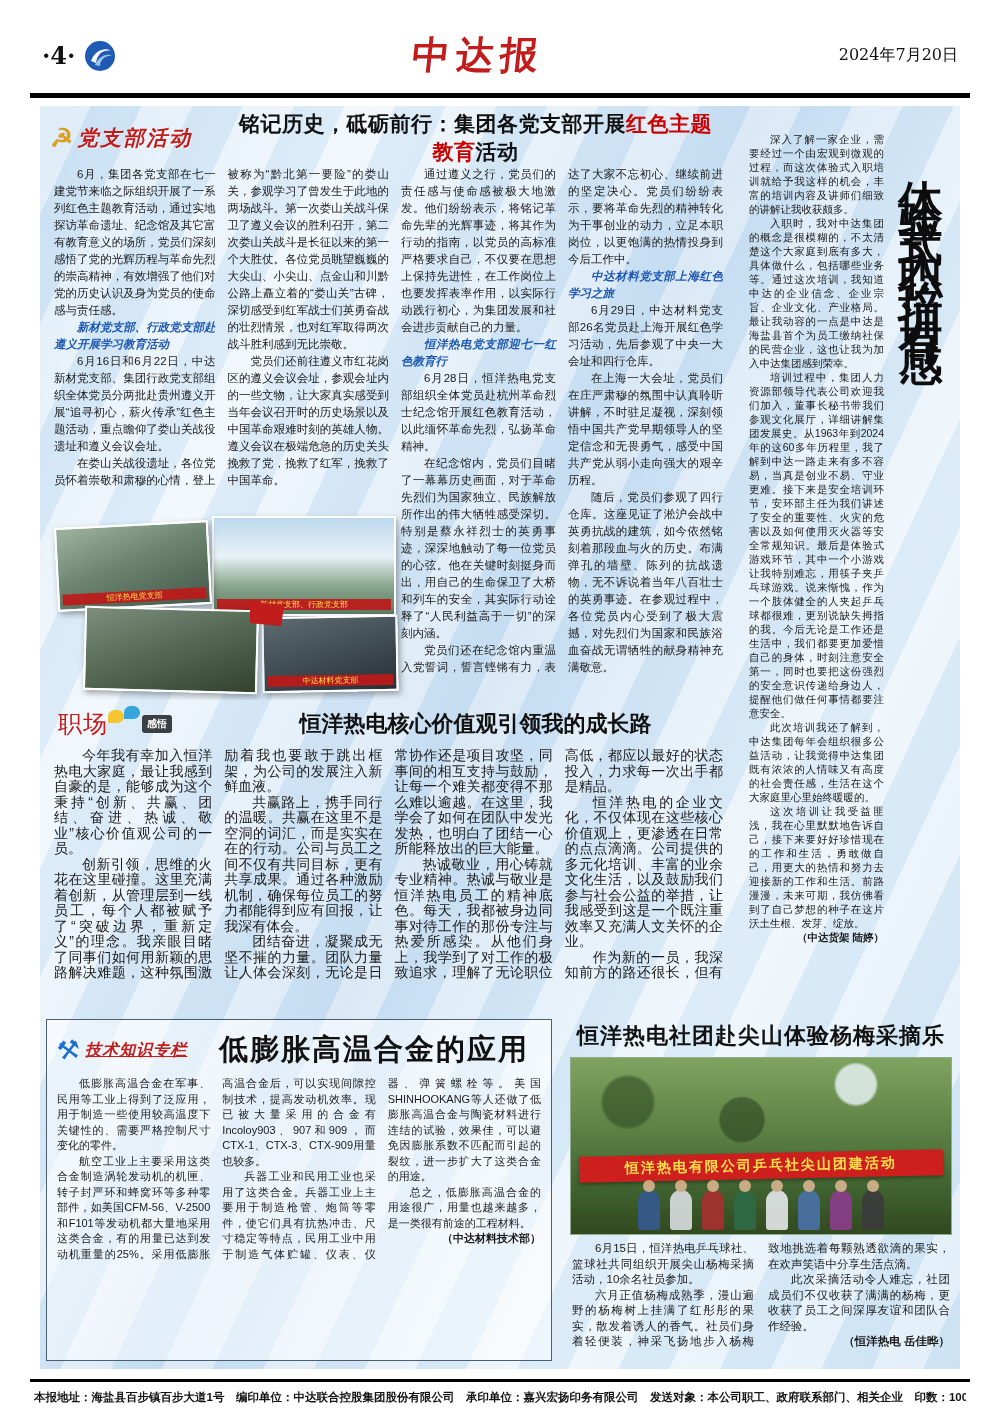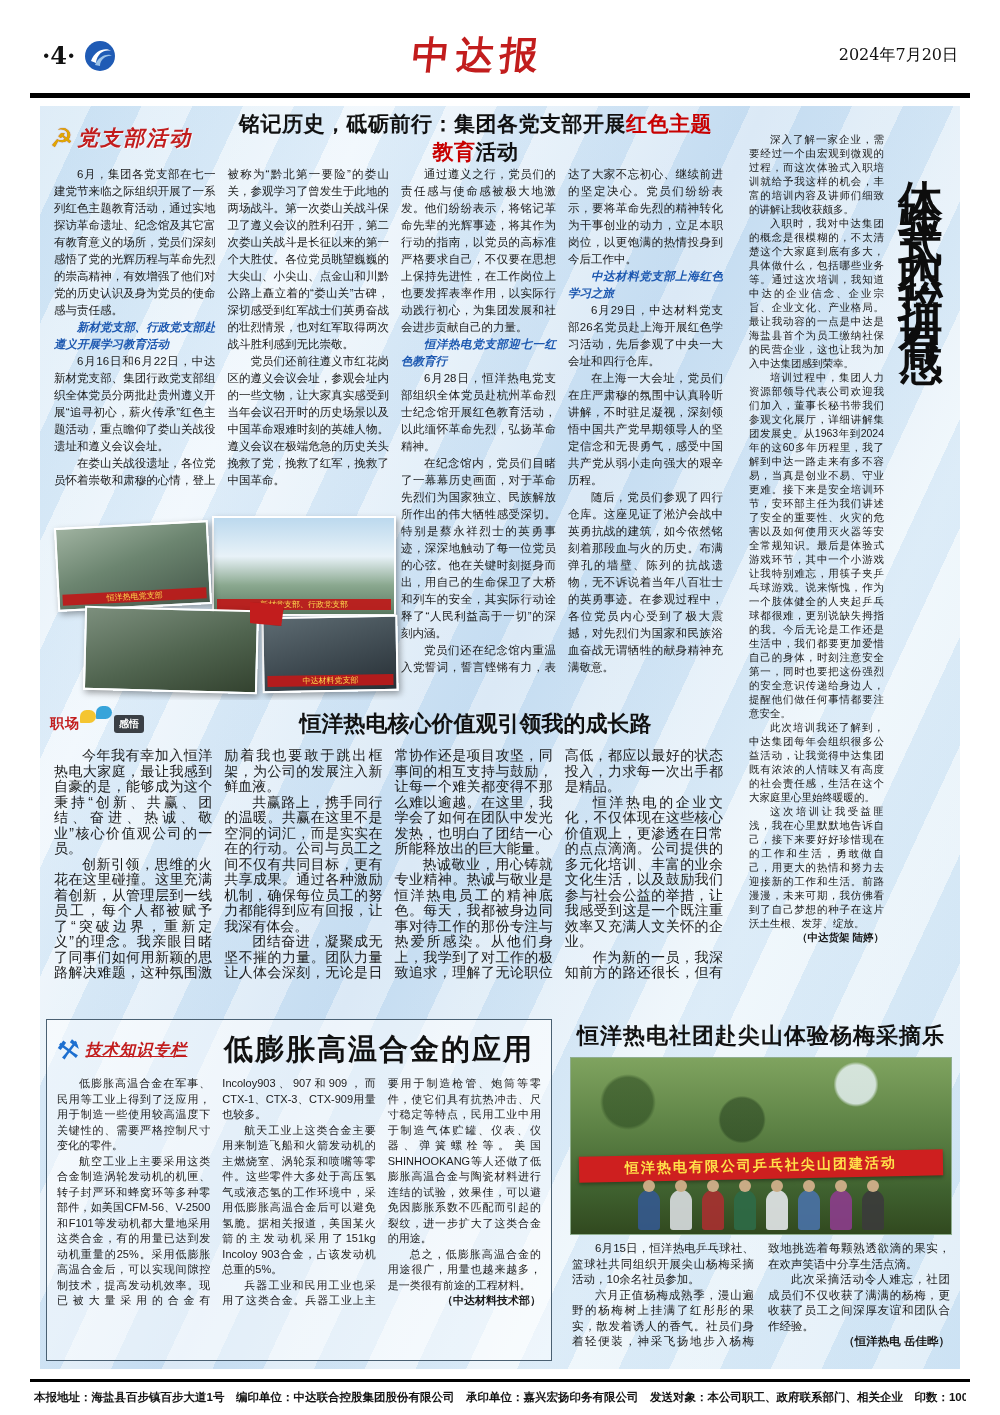--- a/index.html
+++ b/index.html
@@ -50,37 +50,37 @@
   
   .sidebar{display:flex;height:877px;overflow:hidden;padding:26px 6px 0 14px;}
   .sidetext{flex:1;overflow:hidden;}
   .sidetext .para{font-size:10.5px;line-height:14px;}
   .vtitle{width:66px;writing-mode:vertical-rl;text-orientation:upright;font-size:44px;font-weight:bold;
         color:#0d0d0d;letter-spacing:20px;padding-top:14px;margin-left:4px;line-height:66px;}
   
   .a3{height:289px;overflow:hidden;padding:0 4px 0 6px;}
   .a3head{display:flex;align-items:center;height:48px;}
   .badge-zc{display:flex;align-items:center;min-width:170px;padding-left:4px;gap:2px;}
-  .zc-red{color:#c21d1d;font-size:14px;font-weight:bold;letter-spacing:1px;}
+  .zc-red{color:#c21d1d;font-size:24px;font-weight:normal;letter-spacing:1px;margin-left:8px;}
   .zc-dark{background:#3a3f45;color:#fff;font-size:10px;font-weight:bold;padding:2px 5px;border-radius:3px;}
   .bub{width:16px;height:13px;border-radius:7px 7px 7px 1px;display:inline-block;margin-left:-2px;position:relative;top:-8px;}
   .bub.y{background:#f4c531;}
   .bub.b{background:#37a4da;top:-12px;}
   .a3title{flex:1;margin:0;text-align:center;font-size:22px;font-weight:bold;color:#111;}
   .mc4{height:234px;overflow:hidden;column-count:4;column-gap:12px;padding:0 8px;}
   .mc4 .para{font-size:14px;line-height:15.5px;}
   
   .bottomgrid{position:relative;display:grid;grid-template-columns:506px 1fr;gap:16px;padding:10px 6px 8px 6px;}
   
   .a4{border:1px solid #4a6072;background:rgba(255,255,255,.5);height:332px;overflow:hidden;padding:4px 10px;}
   .a4head{display:flex;align-items:center;height:52px;}
   .badge-tk{display:flex;align-items:center;gap:5px;min-width:150px;}
   .tool-ic{font-size:26px;color:#1d6fd0;line-height:1;transform:rotate(-8deg);}
   .tk-text{color:#c21d1d;font-size:16px;font-weight:bold;font-style:italic;text-decoration:underline;letter-spacing:1px;}
-  .a4title{flex:1;margin:7px;text-align:right;font-size:29px;font-weight:bold;color:#111;letter-spacing:2px;}
+  .a4title{flex:1;margin:7px;text-align:center;font-size:29px;font-weight:bold;color:#111;letter-spacing:2px;}
   .mc3{height:268px;overflow:hidden;column-count:3;column-gap:12px;}
   .mc3 .para{font-size:11px;line-height:15.5px;}
   
   .a5{height:332px;overflow:hidden;}
   .a5title{margin:2px 0 6px 0;text-align:center;font-size:22px;font-weight:bold;color:#111;letter-spacing:1px;}
   .bphoto{position:relative;height:176px;margin:0 2px;border:1px solid #8fae8f;overflow:hidden;
         background:
           radial-gradient(circle at 15% 25%,rgba(40,70,30,.55) 0 7%,transparent 8%),
           radial-gradient(circle at 75% 15%,rgba(235,245,250,.8) 0 6%,transparent 7%),
           radial-gradient(circle at 45% 35%,rgba(30,55,25,.5) 0 9%,transparent 10%),
@@ -212,21 +212,20 @@
         <div class="a4head">
           <div class="badge-tk">
             <span class="tool-ic">⚒</span>
             <span class="tk-text">技术知识专栏</span>
           </div>
           <h2 class="a4title">低膨胀高温合金的应用</h2>
         </div>
         <div class="mc3">
             <p class="para">低膨胀高温合金在军事、民用等工业上得到了泛应用，用于制造一些使用较高温度下关键性的、需要严格控制尺寸变化的零件。</p>
             <p class="para">航空工业上主要采用这类合金制造涡轮发动机的机匣、转子封严环和蜂窝环等多种零部件，如美国CFM-56、V-2500和F101等发动机都大量地采用这类合金，有的用量已达到发动机重量的25%。采用低膨胀高温合金后，可以实现间隙控制技术，提高发动机效率。现已被大量采用的合金有Incoloy903、907和909，而CTX-1、CTX-3、CTX-909用量也较多。</p>
-            <p class="para">航天工业上这类合金主要用来制造飞船和火箭发动机的主燃烧室、涡轮泵和喷嘴等零件。这些零件大多处于高压氢气或液态氢的工作环境中，采用低膨胀高温合金后可以避免氢脆。据相关报道，美国某火箭的主发动机采用了151kg Incoloy 903合金，占该发动机总重的5%。</p>
             <p class="para">兵器工业和民用工业也采用了这类合金。兵器工业上主要用于制造枪管、炮筒等零件，使它们具有抗热冲击、尺寸稳定等特点，民用工业中用于制造气体贮罐、仪表、仪器、弹簧螺栓等。美国SHINHOOKANG等人还做了低膨胀高温合金与陶瓷材料进行连结的试验，效果佳，可以避免因膨胀系数不匹配而引起的裂纹，进一步扩大了这类合金的用途。</p>
             <p class="para">总之，低膨胀高温合金的用途很广，用量也越来越多，是一类很有前途的工程材料。</p>
             <p class="para signr">（中达材料技术部）</p>
           </div>
       </section>
 
       <section class="a5">
         <h2 class="a5title">恒洋热电社团赴尖山体验杨梅采摘乐</h2>
         <div class="bphoto">
           <div class="bbanner">恒洋热电有限公司乒乓社尖山团建活动</div>

